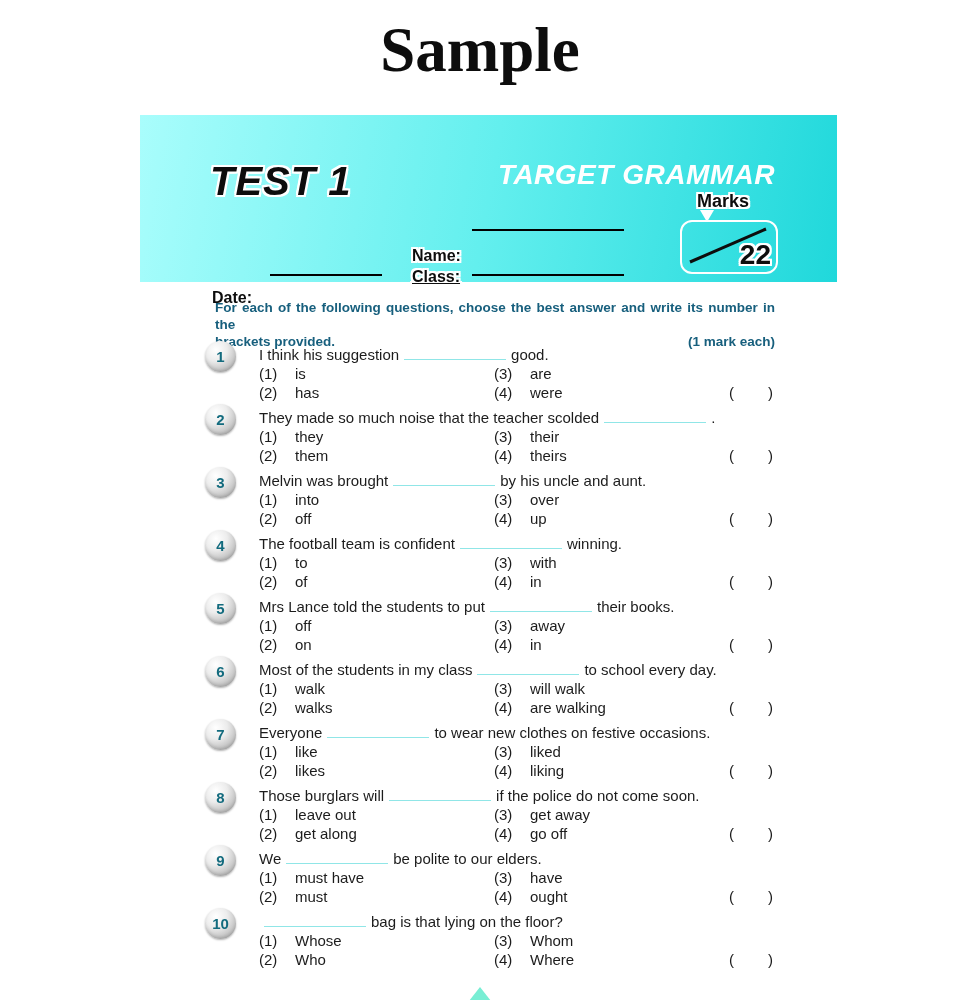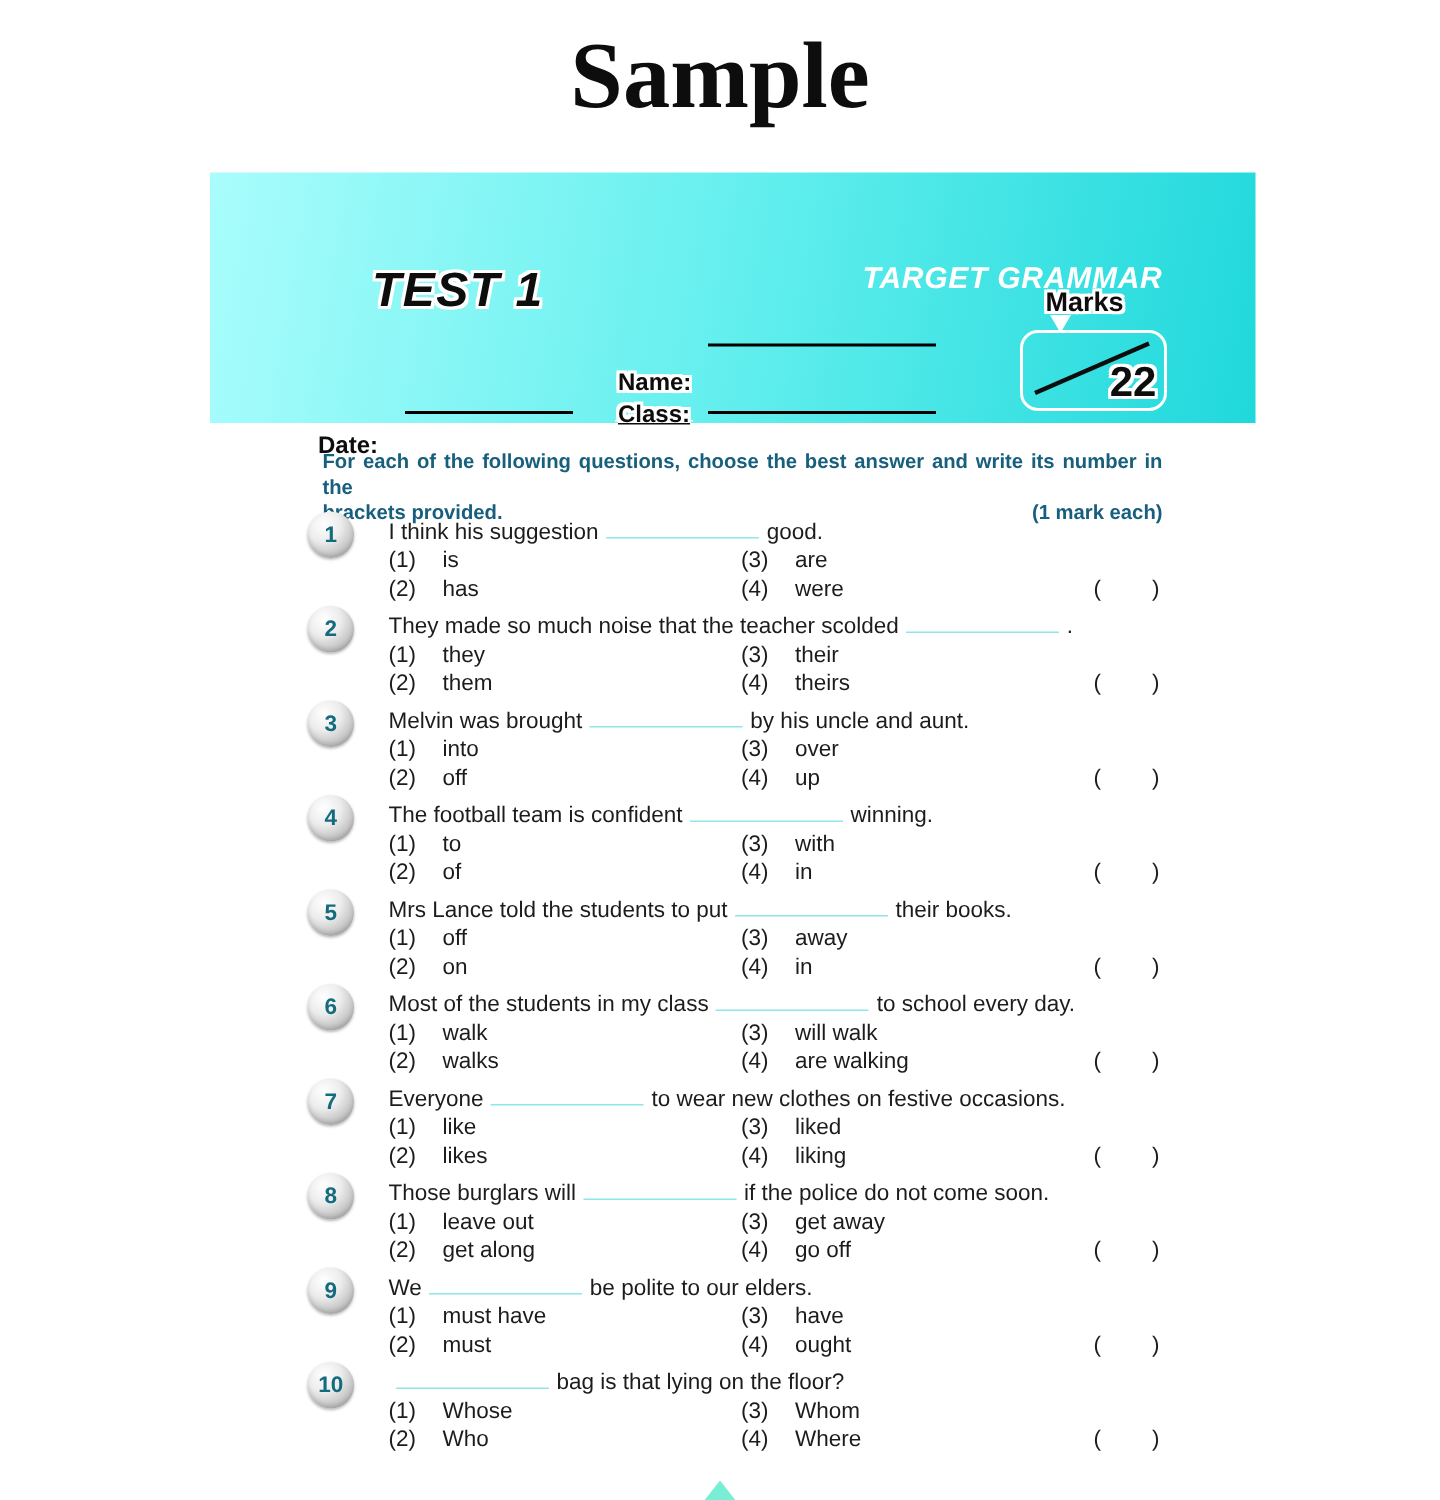--- a/index.html
+++ b/index.html
@@ -16,25 +16,25 @@
     position:absolute;left:140px;top:115px;width:697px;height:167px;
     background:linear-gradient(100deg,#a9fdfc 0%,#63efee 50%,#20d8db 100%);
   }
   .outline-white{
     text-shadow:-2px -2px 0 #fff,0 -2px 0 #fff,2px -2px 0 #fff,
                 -2px 0 0 #fff,2px 0 0 #fff,
                 -2px 2px 0 #fff,0 2px 0 #fff,2px 2px 0 #fff;
   }
   .series-title{
     position:absolute;top:44px;right:62px;color:#ffffff;
-    font-weight:bold;font-style:italic;font-size:20px;letter-spacing:.5px;margin-top:16px;
+    font-weight:bold;font-style:italic;font-size:28px;letter-spacing:.5px;
   }
   .test-title{
-    position:absolute;left:70px;top:60px;font-size:32px;font-weight:bold;
-    font-style:italic;color:#0d0d0d;letter-spacing:1px;margin-left:38px;
+    position:absolute;left:70px;top:44px;font-size:40px;font-weight:bold;
+    font-style:italic;color:#0d0d0d;letter-spacing:1px;
   }
   .marks-label{position:absolute;left:557px;top:76px;font-size:18px;font-weight:bold;color:#0d0d0d;}
   .marks-tail{
     position:absolute;left:560px;top:95px;width:0;height:0;
     border-left:7px solid transparent;border-right:7px solid transparent;border-top:12px solid #fff;
   }
   .marks-box{
     position:absolute;left:540px;top:105px;width:94px;height:50px;
     border:2.5px solid #ffffff;border-radius:12px;
   }

